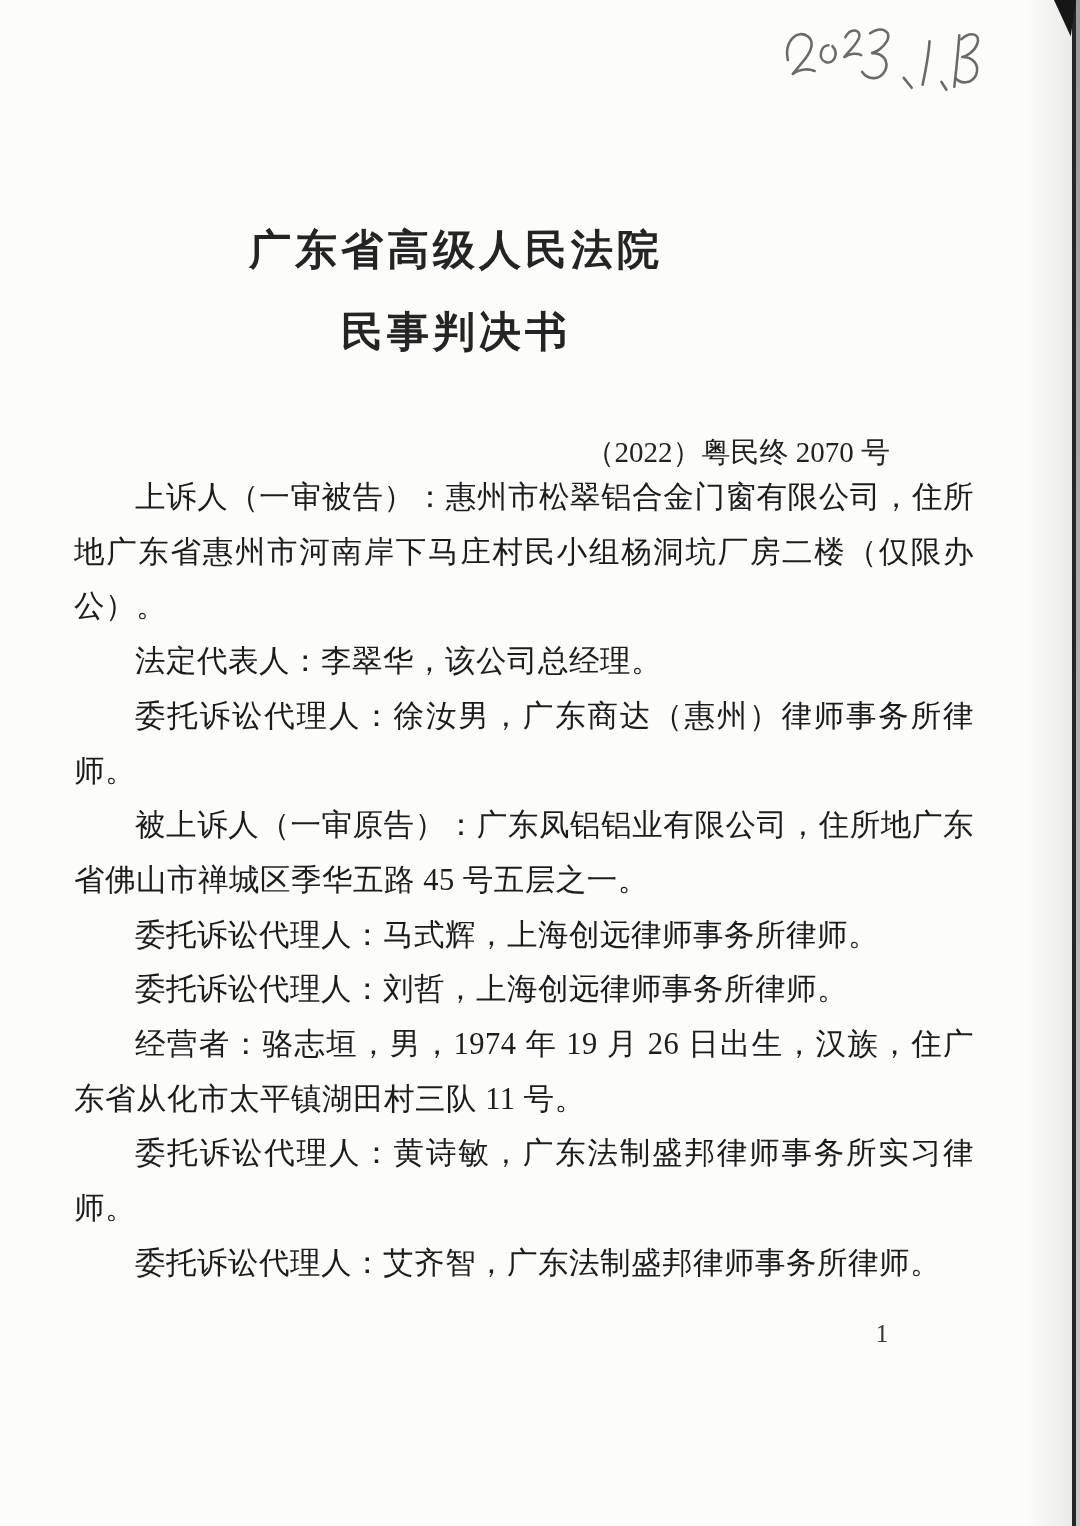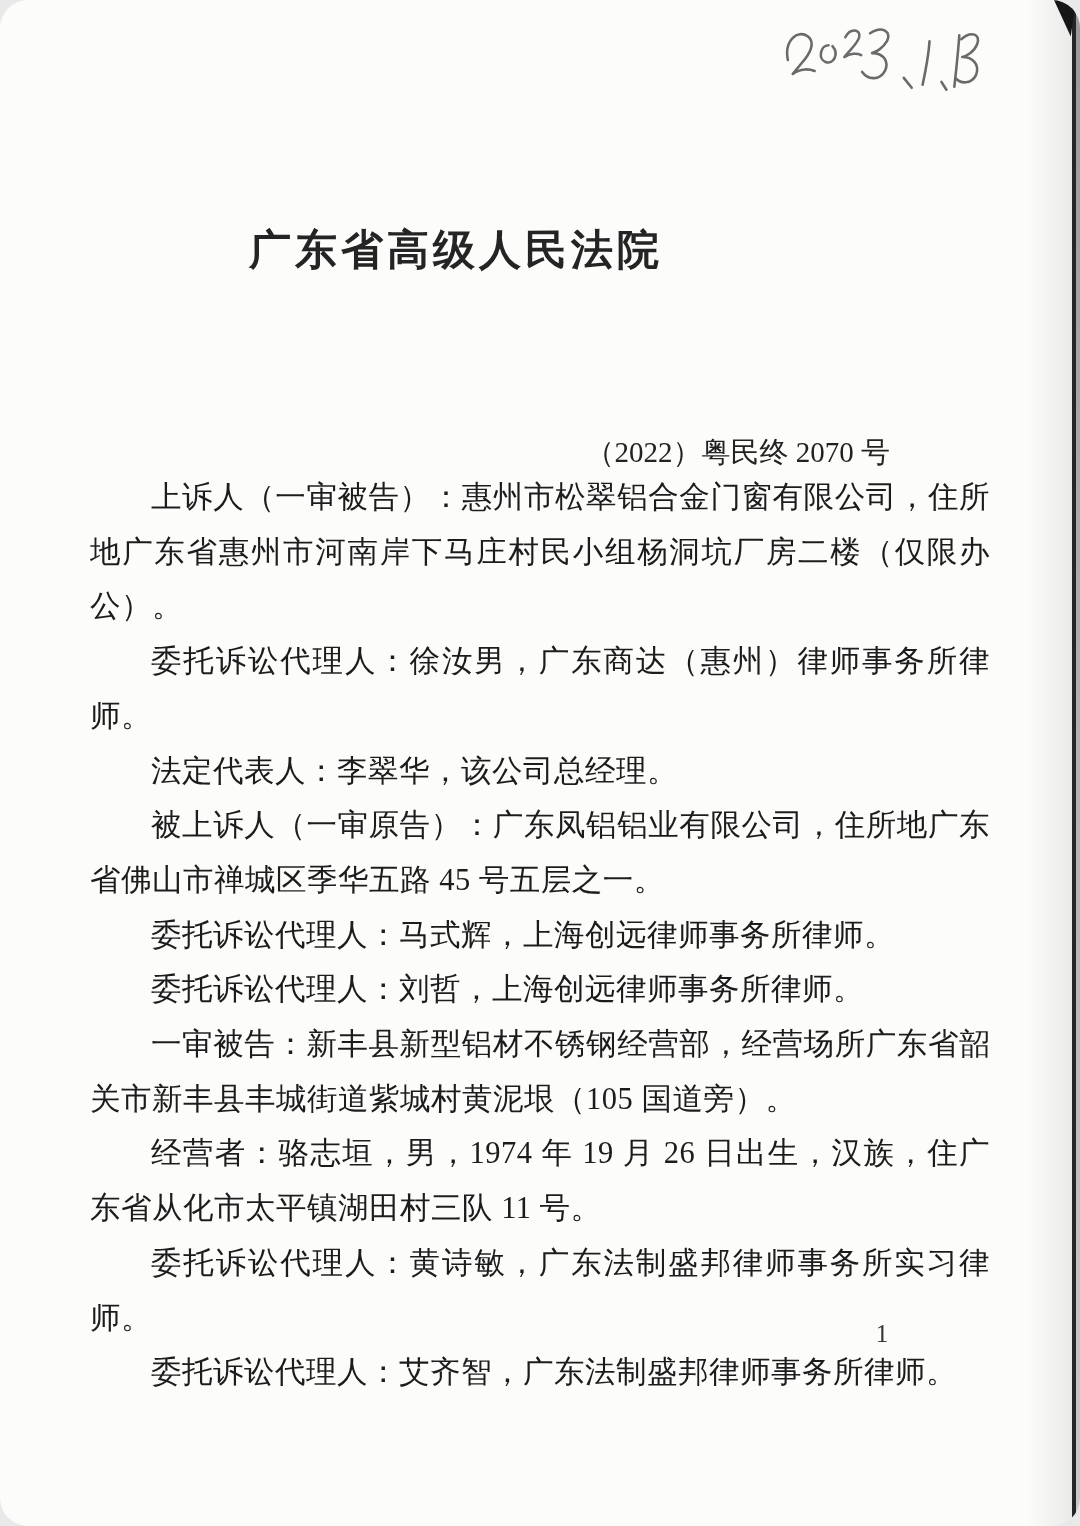--- a/index.html
+++ b/index.html
@@ -1,21 +1,20 @@
 <!DOCTYPE html>
 <html><head>
 <meta charset="utf-8">
 <style>
   html,body { margin:0; padding:0; background:#e9e9e9; }
   .page {
     position:relative; width:1080px; height:1526px; overflow:hidden;
     background:#fcfcfb;
     font-family:"Liberation Serif","DejaVu Serif",serif;
     color:#1d1d1d;
-    border-radius:28px;
   }
   
   .scan-shadow { position:absolute; top:0; right:8px; width:46px; height:100%;
     background:linear-gradient(to right, rgba(0,0,0,0) 0%, rgba(0,0,0,0.07) 100%); }
   .scan-line { position:absolute; top:0; right:4px; width:4px; height:100%; background:#262626; }
   .scan-edge { position:absolute; top:0; right:0; width:4px; height:100%;
     background:linear-gradient(to bottom,#9a9a9a,#cacaca); }
   .scan-corner { position:absolute; top:0; right:4px; width:22px; height:38px;
     background:#161616; clip-path:polygon(0 0, 100% 0, 76% 96%); }
 
@@ -29,21 +28,21 @@
   .doc-type {
     position:absolute; top:304px; left:6px; width:900px;
     text-align:center; font-size:42px; font-weight:700;
     letter-spacing:4px; color:#242424; white-space:nowrap;
   }
   .case-number {
     position:absolute; top:420px; left:85px; width:805px;
     text-align:right; font-size:29px; color:#222;margin-top:13px;
   }
   .body-text {
-    position:absolute; top:470px; left:90px; width:900px;
+    position:absolute; top:470px; left:74px; width:900px;
     font-size:30.5px; line-height:54.7px; color:#1c1c1c;
   }
   .body-text p {
     margin:0; text-indent:2em;
     text-align:justify; text-justify:inter-character;
     letter-spacing:0.5px;
   }
   .page-number {
     position:absolute; top:1320px; left:862px; width:40px;
     text-align:center; font-size:25px; color:#333;
@@ -68,29 +67,29 @@
       <path d="M99,17 C111,9 121,15 116,25 C112,32 105,36 101,37 C111,37 119,44 114,55 C108,66 96,63 91,56"></path>
       <path d="M133,62 L141,72"></path>
       <path d="M159,25 C158,40 155,55 152,69"></path>
       <path d="M171,66 L176,74"></path>
       <path d="M189,19 C188,35 186,53 184,71"></path>
       <path d="M191,23 C201,14 211,18 207,28 C204,36 196,40 192,41 C202,41 210,48 206,59 C201,69 190,68 185,62"></path>
     </g>
   </svg>
 
   <div class="court-name">广东省高级人民法院</div>
+  <div class="doc-type">民事判决书</div>
   <div class="case-number">（2022）粤民终 2070 号</div>
 
   <div class="body-text">
     <p>上诉人（一审被告）：惠州市松翠铝合金门窗有限公司，住所地广东省惠州市河南岸下马庄村民小组杨洞坑厂房二楼（仅限办公）。</p>
+    <p>法定代表人：李翠华，该公司总经理。</p>
     <p>委托诉讼代理人：徐汝男，广东商达（惠州）律师事务所律师。</p>
-    <p>法定代表人：李翠华，该公司总经理。</p>
     <p>被上诉人（一审原告）：广东凤铝铝业有限公司，住所地广东省佛山市禅城区季华五路 45 号五层之一。</p>
     <p>委托诉讼代理人：马式辉，上海创远律师事务所律师。</p>
     <p>委托诉讼代理人：刘哲，上海创远律师事务所律师。</p>
-    <p>一审被告：新丰县新型铝材不锈钢经营部，经营场所广东省韶关市新丰县丰城街道紫城村黄泥垠（105 国道旁）。</p>
     <p>经营者：骆志垣，男，1974 年 19 月 26 日出生，汉族，住广东省从化市太平镇湖田村三队 11 号。</p>
     <p>委托诉讼代理人：黄诗敏，广东法制盛邦律师事务所实习律师。</p>
     <p>委托诉讼代理人：艾齐智，广东法制盛邦律师事务所律师。</p>
   </div>
 
   <div class="page-number">1</div>
 </div>
 
 </body></html>

